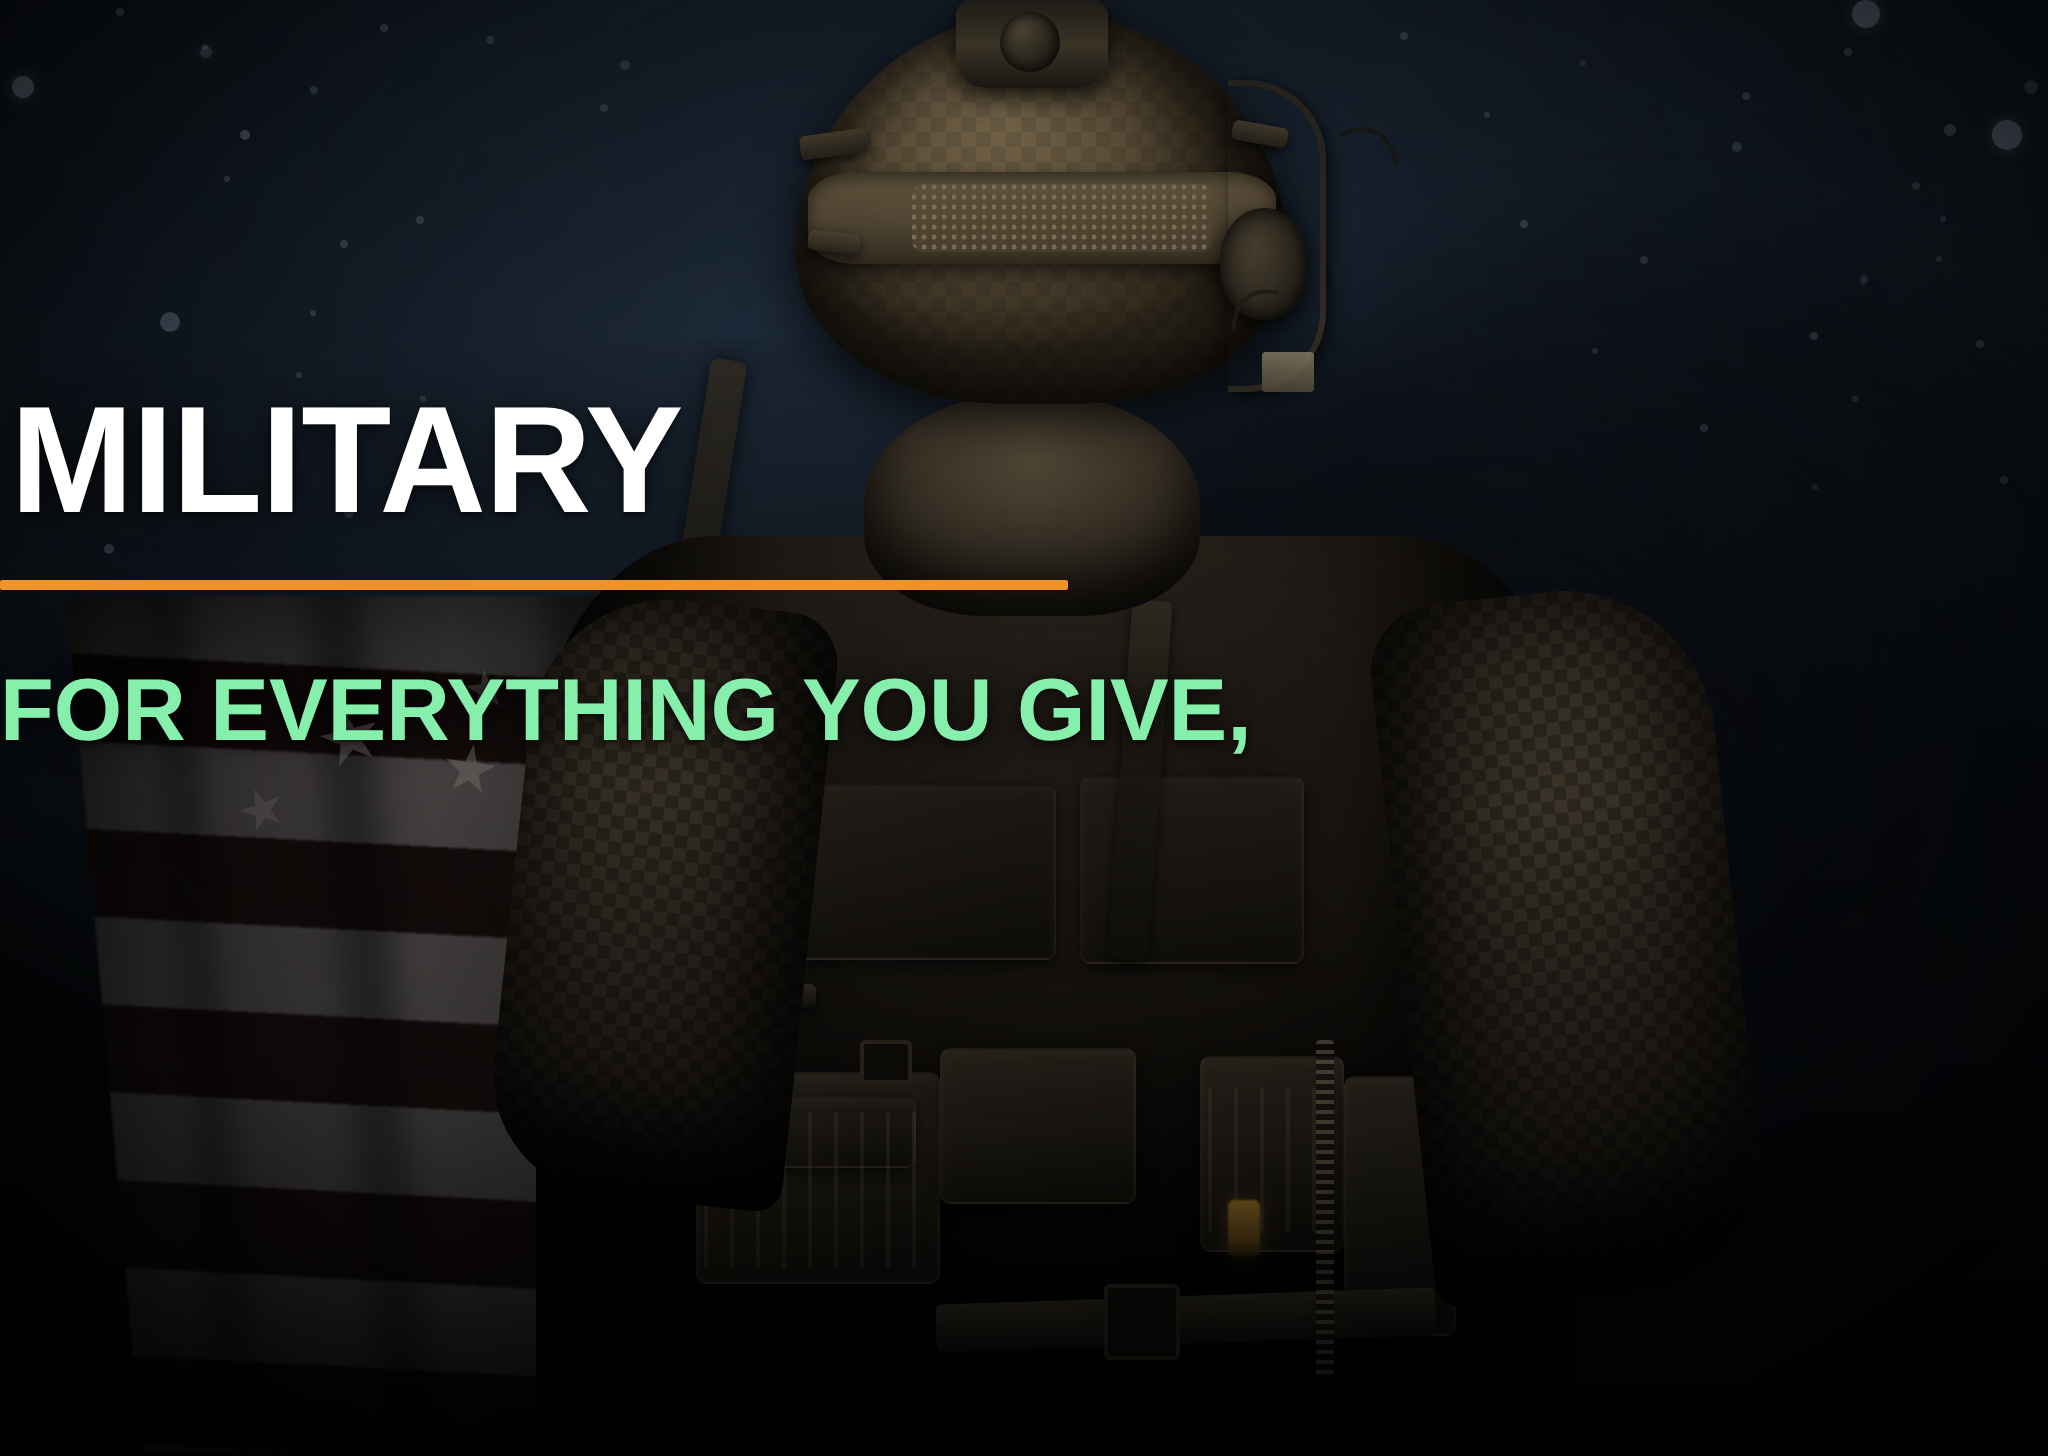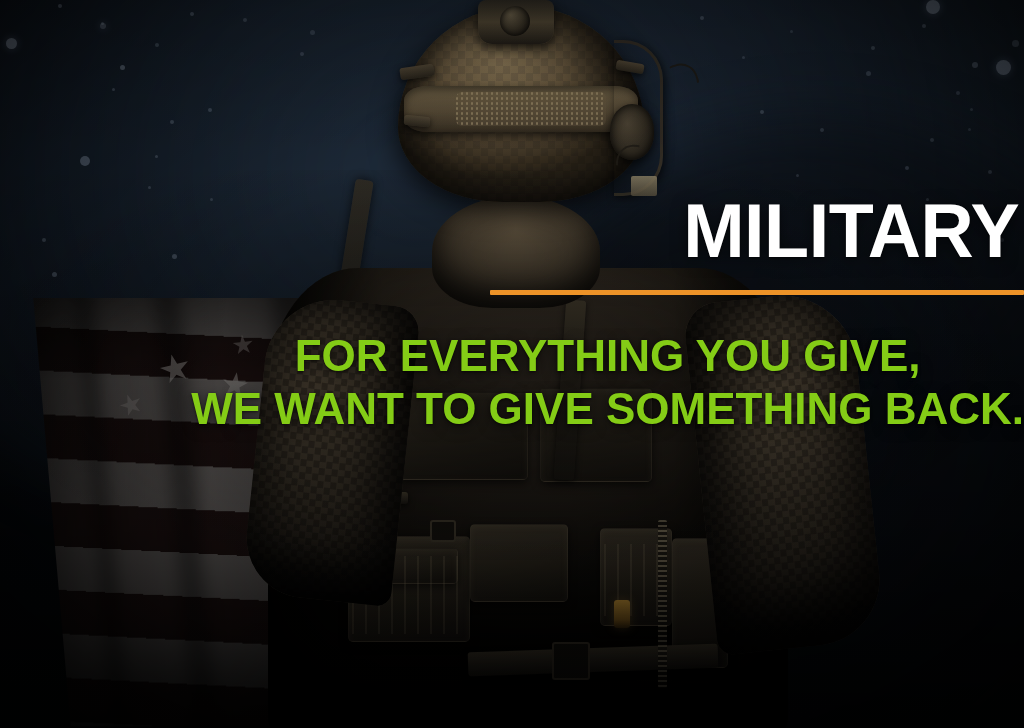--- a/index.html
+++ b/index.html
@@ -309,21 +309,21 @@
     background: radial-gradient(ellipse 560px 230px at 50% 50%, rgba(0,0,0,.42) 0%, rgba(0,0,0,.20) 55%, rgba(0,0,0,0) 100%);
   }
 
   
   .content {
     position: absolute;
     left: 0; top: 0;
     width: 100%; height: 100%;
     display: flex;
     flex-direction: column;
-    align-items: flex-end;
+    align-items: flex-start;
   }
 
   .headline {
     margin: 0;
     color: #ffffff;
     font-weight: 700;
     font-size: 76px;
     line-height: 74px;
     letter-spacing: -0.5px;
     text-align: center;
@@ -344,21 +344,21 @@
   .divider {
     width: 534px;
     height: 5px;
     background: #ed9328;
     margin: 22px 0 0 0;
     border-radius: 1px;
   }
 
   .subhead {
     margin: 34px 0 0 0;
-    color: #84cc16;
+    color: #86efac;
     font-weight: 700;
     font-size: 44px;
     line-height: 53px;
     text-align: center;
     text-transform: uppercase;
     letter-spacing: 0px;
     text-shadow: 0 3px 14px rgba(0,0,0,.55), 0 1px 3px rgba(0,0,0,.6);
   }
   .subhead .s1, .subhead .s2 { display: block; }
 </style>
@@ -498,17 +498,16 @@
   <div class="content">
 
     <h1 class="headline hl-wrap">
       <span class="l1">MILITARY</span>
     </h1>
 
     <div class="divider" style="background: rgb(237, 147, 40); width: 534px; height: 5px;"></div>
 
     <p class="subhead">
       <span class="s1">FOR EVERYTHING YOU GIVE,</span>
-      <span class="s2">WE WANT TO GIVE SOMETHING BACK.</span>
     </p>
 
   </div>
 </div>
 
 </body></html>

